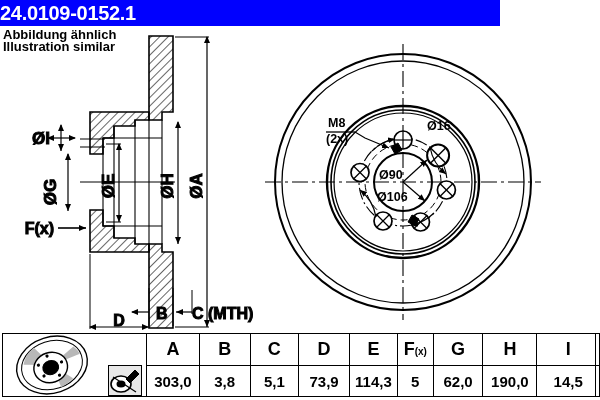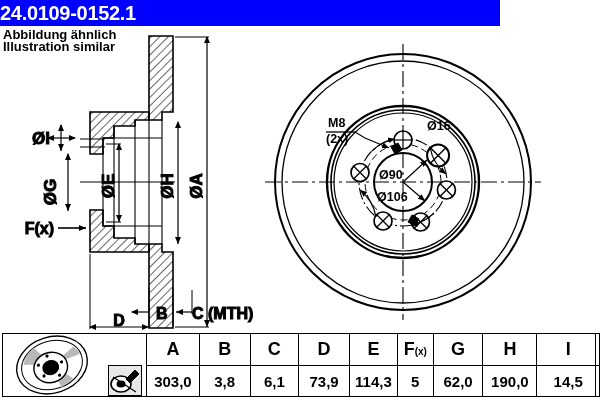--- a/index.html
+++ b/index.html
@@ -331,21 +331,21 @@
         <th style="width:35px"><span>F</span><span class="sub">(x)</span></th>
         <th style="width:49px">G</th>
         <th style="width:53px">H</th>
         <th style="width:62px">I</th>
       </tr>
     </thead>
     <tbody>
       <tr>
         <td>303,0</td>
         <td>3,8</td>
-        <td>6,1</td>
+        <td>5,1</td>
         <td>73,9</td>
         <td>114,3</td>
         <td>5</td>
         <td>62,0</td>
         <td>190,0</td>
         <td>14,5</td>
       </tr>
     </tbody>
   </table>
 </div>

